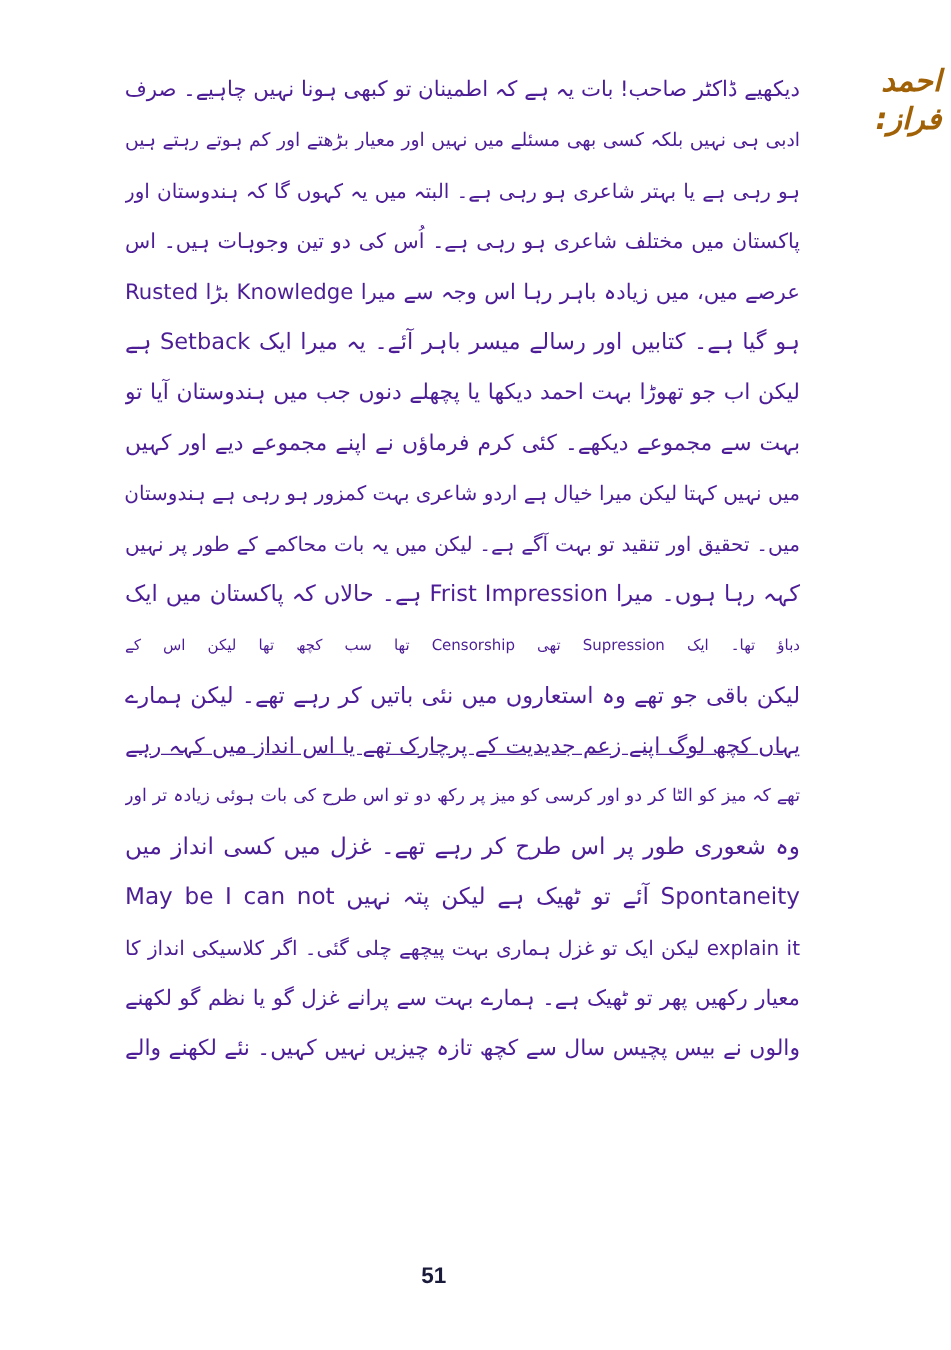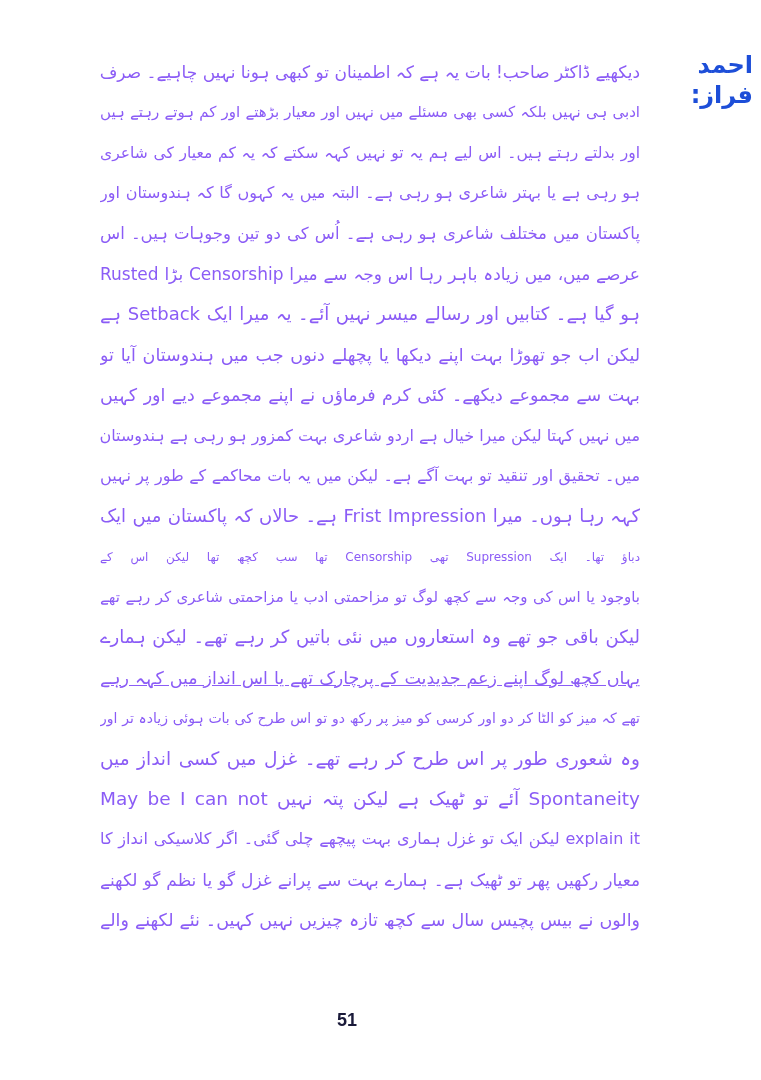--- a/index.html
+++ b/index.html
@@ -24,40 +24,41 @@
     .speaker {
       position: absolute;
       top: 50px;
       right: 8px;
       width: 100px;
       text-align: right;
       direction: rtl;
       font-family: "DejaVu Sans", sans-serif;
       font-weight: bold;
       font-size: 24px;
-      color: #1d4ed8;
+      color: #a16207;
       line-height: 30px;
+      font-style: italic;
     }
     .body-text {
       position: absolute;
       top: 52px;
       left: 100px;
       width: 540px;
       direction: rtl;
       text-align: justify;
     }
     .line {
       height: 40.4px;
       line-height: 40.4px;
       font-size: 18.5px;
       white-space: nowrap;
       overflow: hidden;
       text-align: justify;
       text-align-last: justify;
-      color: #8b5cf6;
+      color: #4c1d95;
       font-family: "DejaVu Sans", sans-serif;
     }
     .page-number {
       position: absolute;
       top: 1010px;
       left: 0;
       width: 694px;
       text-align: center;
       font-family: "Liberation Sans", sans-serif;
       font-weight: bold;
@@ -67,32 +68,30 @@
   </style>
 </head>
 <body>
 
 <div class="page">
   <div class="speaker">احمد فراز:</div>
 
   <div class="body-text" id="body-text">
     <div class="line" style="font-size: 17px;">دیکھیے ڈاکٹر صاحب! بات یہ ہے کہ اطمینان تو کبھی ہونا نہیں چاہیے۔ صرف</div>
     <div class="line" style="font-size: 15px;">ادبی ہی نہیں بلکہ کسی بھی مسئلے میں نہیں اور معیار بڑھتے اور کم ہوتے رہتے ہیں</div>
-    <div class="line" style="font-size: 15.5px;">اور بدلتے رہتے ہیں۔ اس لیے ہم یہ تو نہیں کہہ سکتے کہ یہ کم معیار کی شاعری</div>
     <div class="line" style="font-size: 16px;">ہو رہی ہے یا بہتر شاعری ہو رہی ہے۔ البتہ میں یہ کہوں گا کہ ہندوستان اور</div>
     <div class="line" style="font-size: 16.5px;">پاکستان میں مختلف شاعری ہو رہی ہے۔ اُس کی دو تین وجوہات ہیں۔ اس</div>
-    <div class="line" style="font-size: 17px;">عرصے میں، میں زیادہ باہر رہا اس وجہ سے میرا Censorship بڑا Rusted</div>
-    <div class="line" style="font-size: 18px;">ہو گیا ہے۔ کتابیں اور رسالے میسر نہیں آئے۔ یہ میرا ایک Setback ہے</div>
-    <div class="line" style="font-size: 17.5px;">لیکن اب جو تھوڑا بہت اپنے دیکھا یا پچھلے دنوں جب میں ہندوستان آیا تو</div>
+    <div class="line" style="font-size: 17px;">عرصے میں، میں زیادہ باہر رہا اس وجہ سے میرا Knowledge بڑا Rusted</div>
+    <div class="line" style="font-size: 18px;">ہو گیا ہے۔ کتابیں اور رسالے میسر باہر آئے۔ یہ میرا ایک Setback ہے</div>
+    <div class="line" style="font-size: 17.5px;">لیکن اب جو تھوڑا بہت احمد دیکھا یا پچھلے دنوں جب میں ہندوستان آیا تو</div>
     <div class="line" style="font-size: 17.5px;">بہت سے مجموعے دیکھے۔ کئی کرم فرماؤں نے اپنے مجموعے دیے اور کہیں</div>
     <div class="line" style="font-size: 16px;">میں نہیں کہتا لیکن میرا خیال ہے اردو شاعری بہت کمزور ہو رہی ہے ہندوستان</div>
     <div class="line" style="font-size: 16px;">میں۔ تحقیق اور تنقید تو بہت آگے ہے۔ لیکن میں یہ بات محاکمے کے طور پر نہیں</div>
     <div class="line" style="font-size: 18px;">کہہ رہا ہوں۔ میرا Frist Impression ہے۔ حالاں کہ پاکستان میں ایک</div>
     <div class="line" style="font-size: 12px;">دباؤ تھا۔ ایک Supression تھی Censorship تھا سب کچھ تھا لیکن اس کے</div>
-    <div class="line" style="font-size: 15px;">باوجود یا اس کی وجہ سے کچھ لوگ تو مزاحمتی ادب یا مزاحمتی شاعری کر رہے تھے</div>
     <div class="line" style="font-size: 18px;">لیکن باقی جو تھے وہ استعاروں میں نئی باتیں کر رہے تھے۔ لیکن ہمارے</div>
     <div class="line" style="font-size: 17.5px; text-decoration: underline;">یہاں کچھ لوگ اپنے زعم جدیدیت کے پرچارک تھے یا اس انداز میں کہہ رہے</div>
     <div class="line" style="font-size: 14px;">تھے کہ میز کو الٹا کر دو اور کرسی کو میز پر رکھ دو تو اس طرح کی بات ہوئی زیادہ تر اور</div>
     <div class="line">وہ شعوری طور پر اس طرح کر رہے تھے۔ غزل میں کسی انداز میں</div>
     <div class="line">Spontaneity آئے تو ٹھیک ہے لیکن پتہ نہیں May be I can not</div>
     <div class="line" style="font-size: 16px;">explain it لیکن ایک تو غزل ہماری بہت پیچھے چلی گئی۔ اگر کلاسیکی انداز کا</div>
     <div class="line" style="font-size: 17px;">معیار رکھیں پھر تو ٹھیک ہے۔ ہمارے بہت سے پرانے غزل گو یا نظم گو لکھنے</div>
     <div class="line" style="font-size: 17.5px;">والوں نے بیس پچیس سال سے کچھ تازہ چیزیں نہیں کہیں۔ نئے لکھنے والے</div>
   </div>
 

